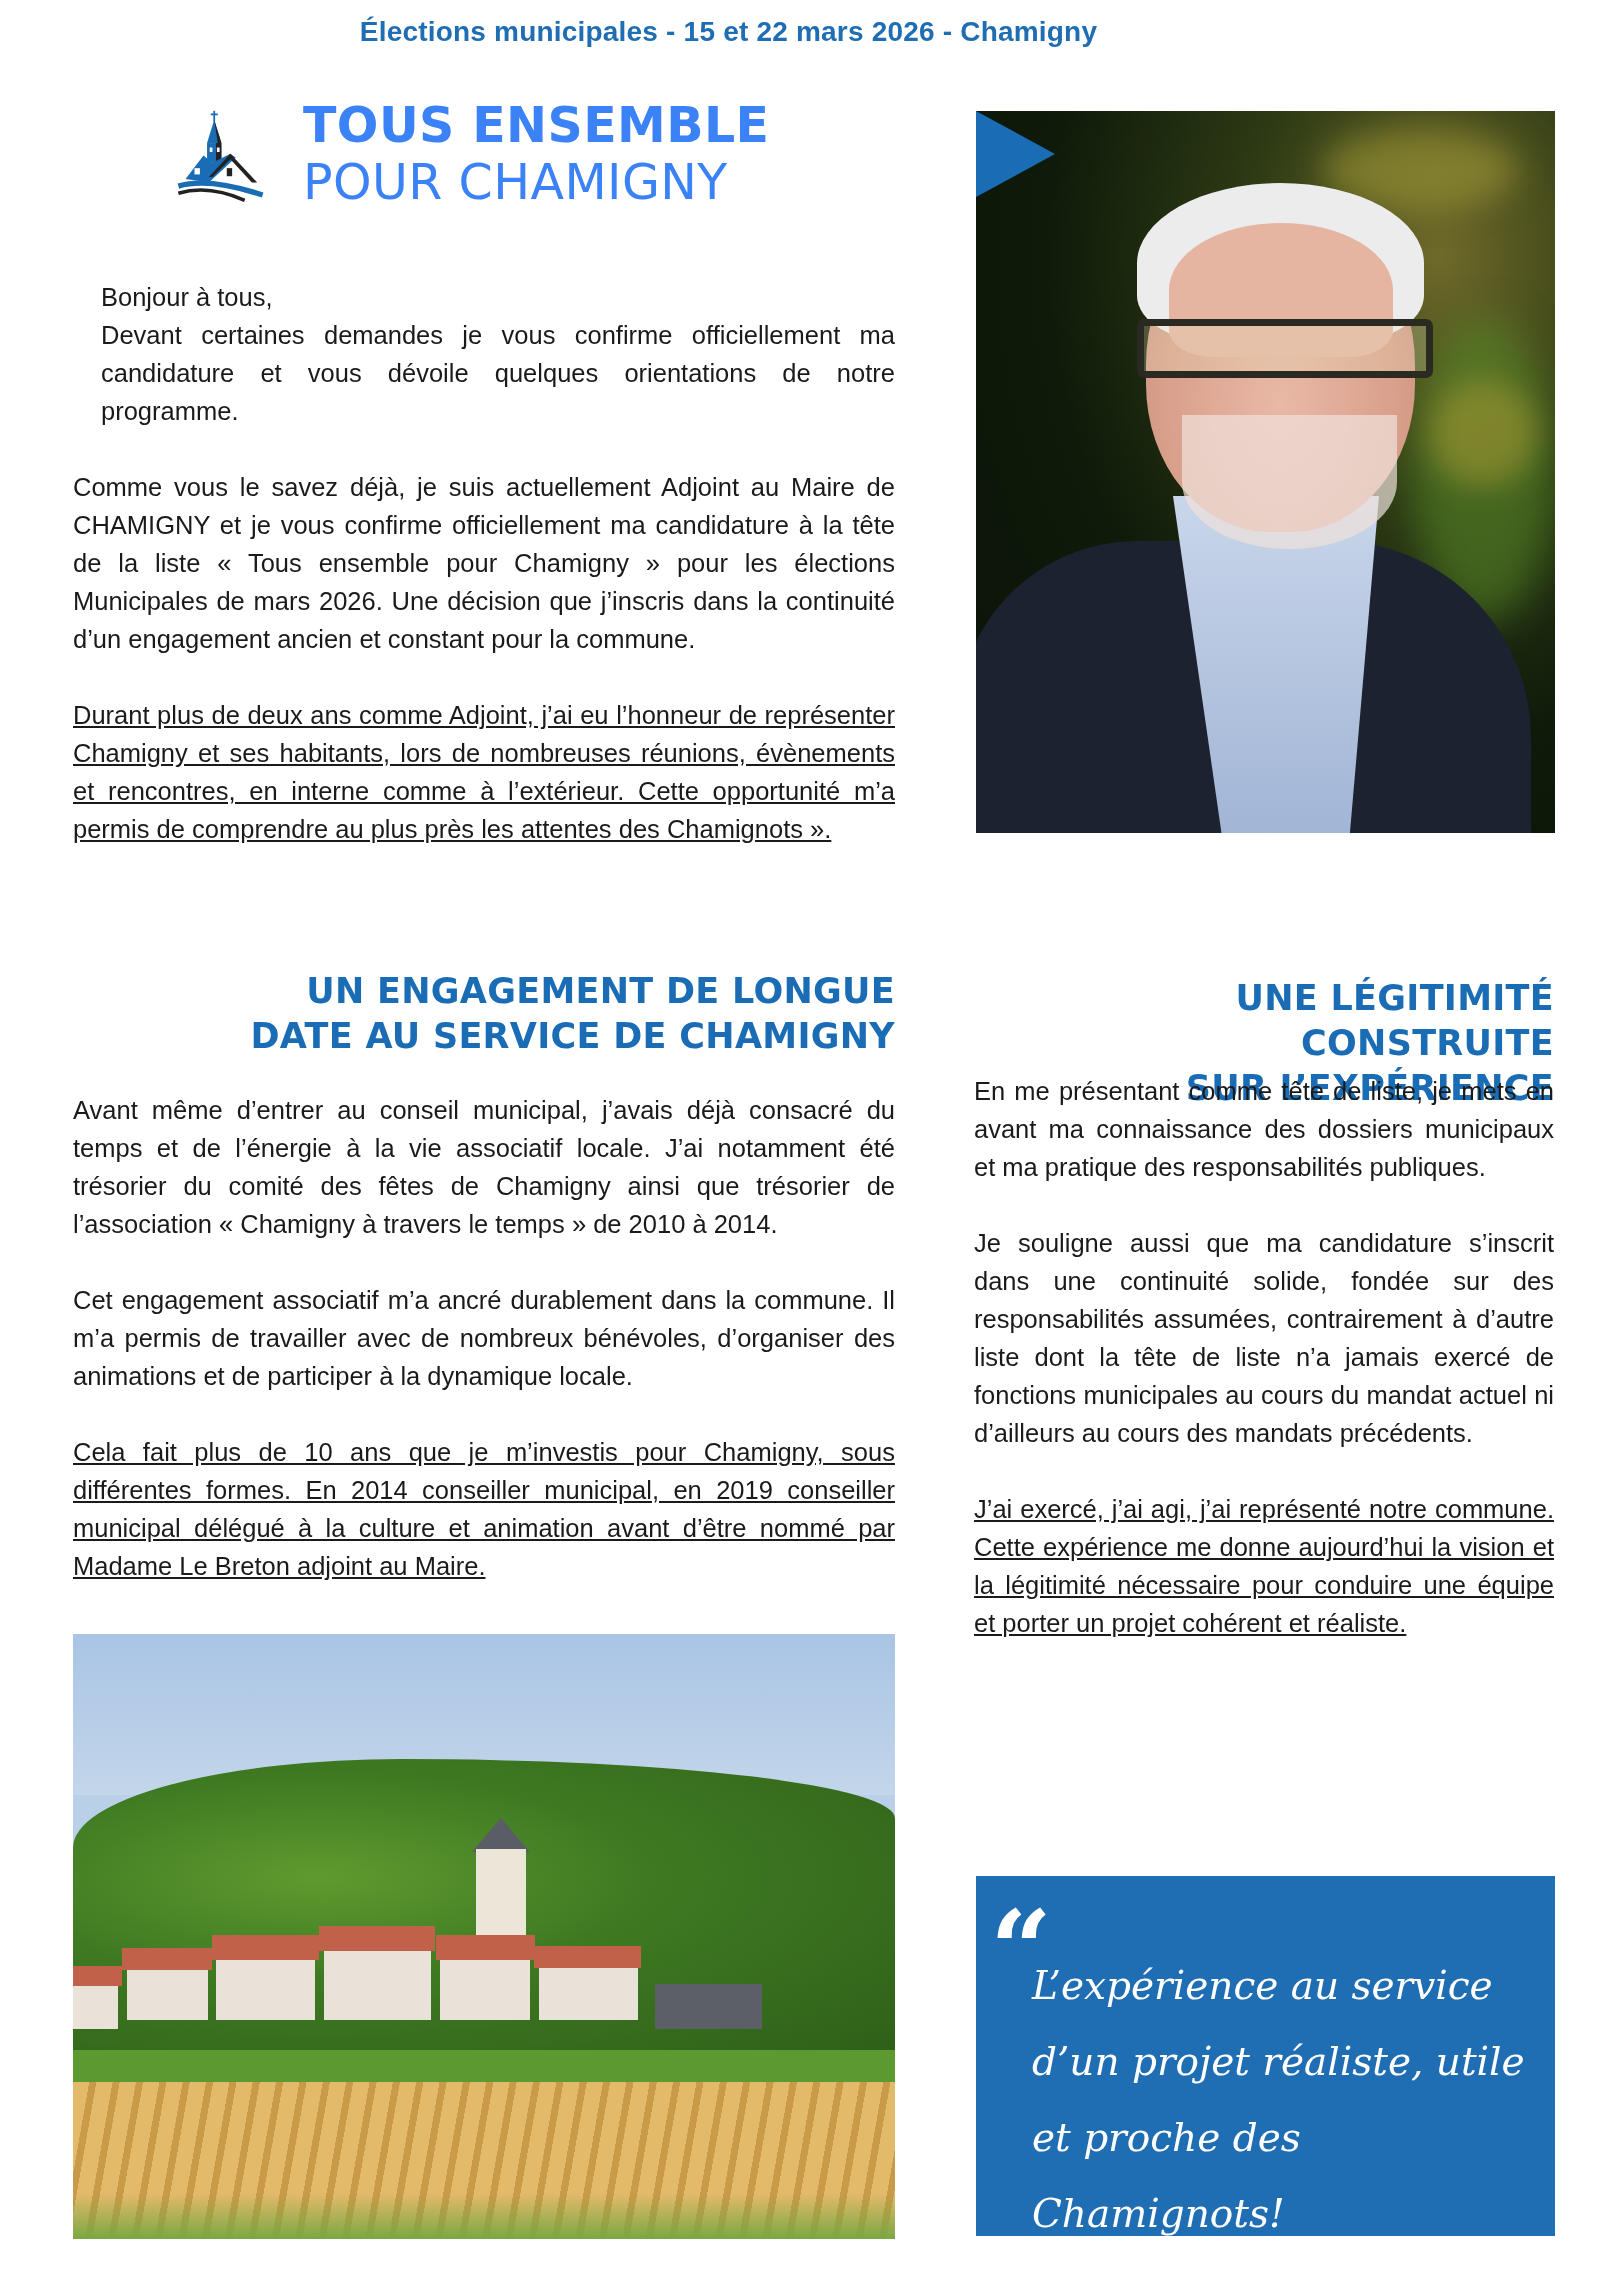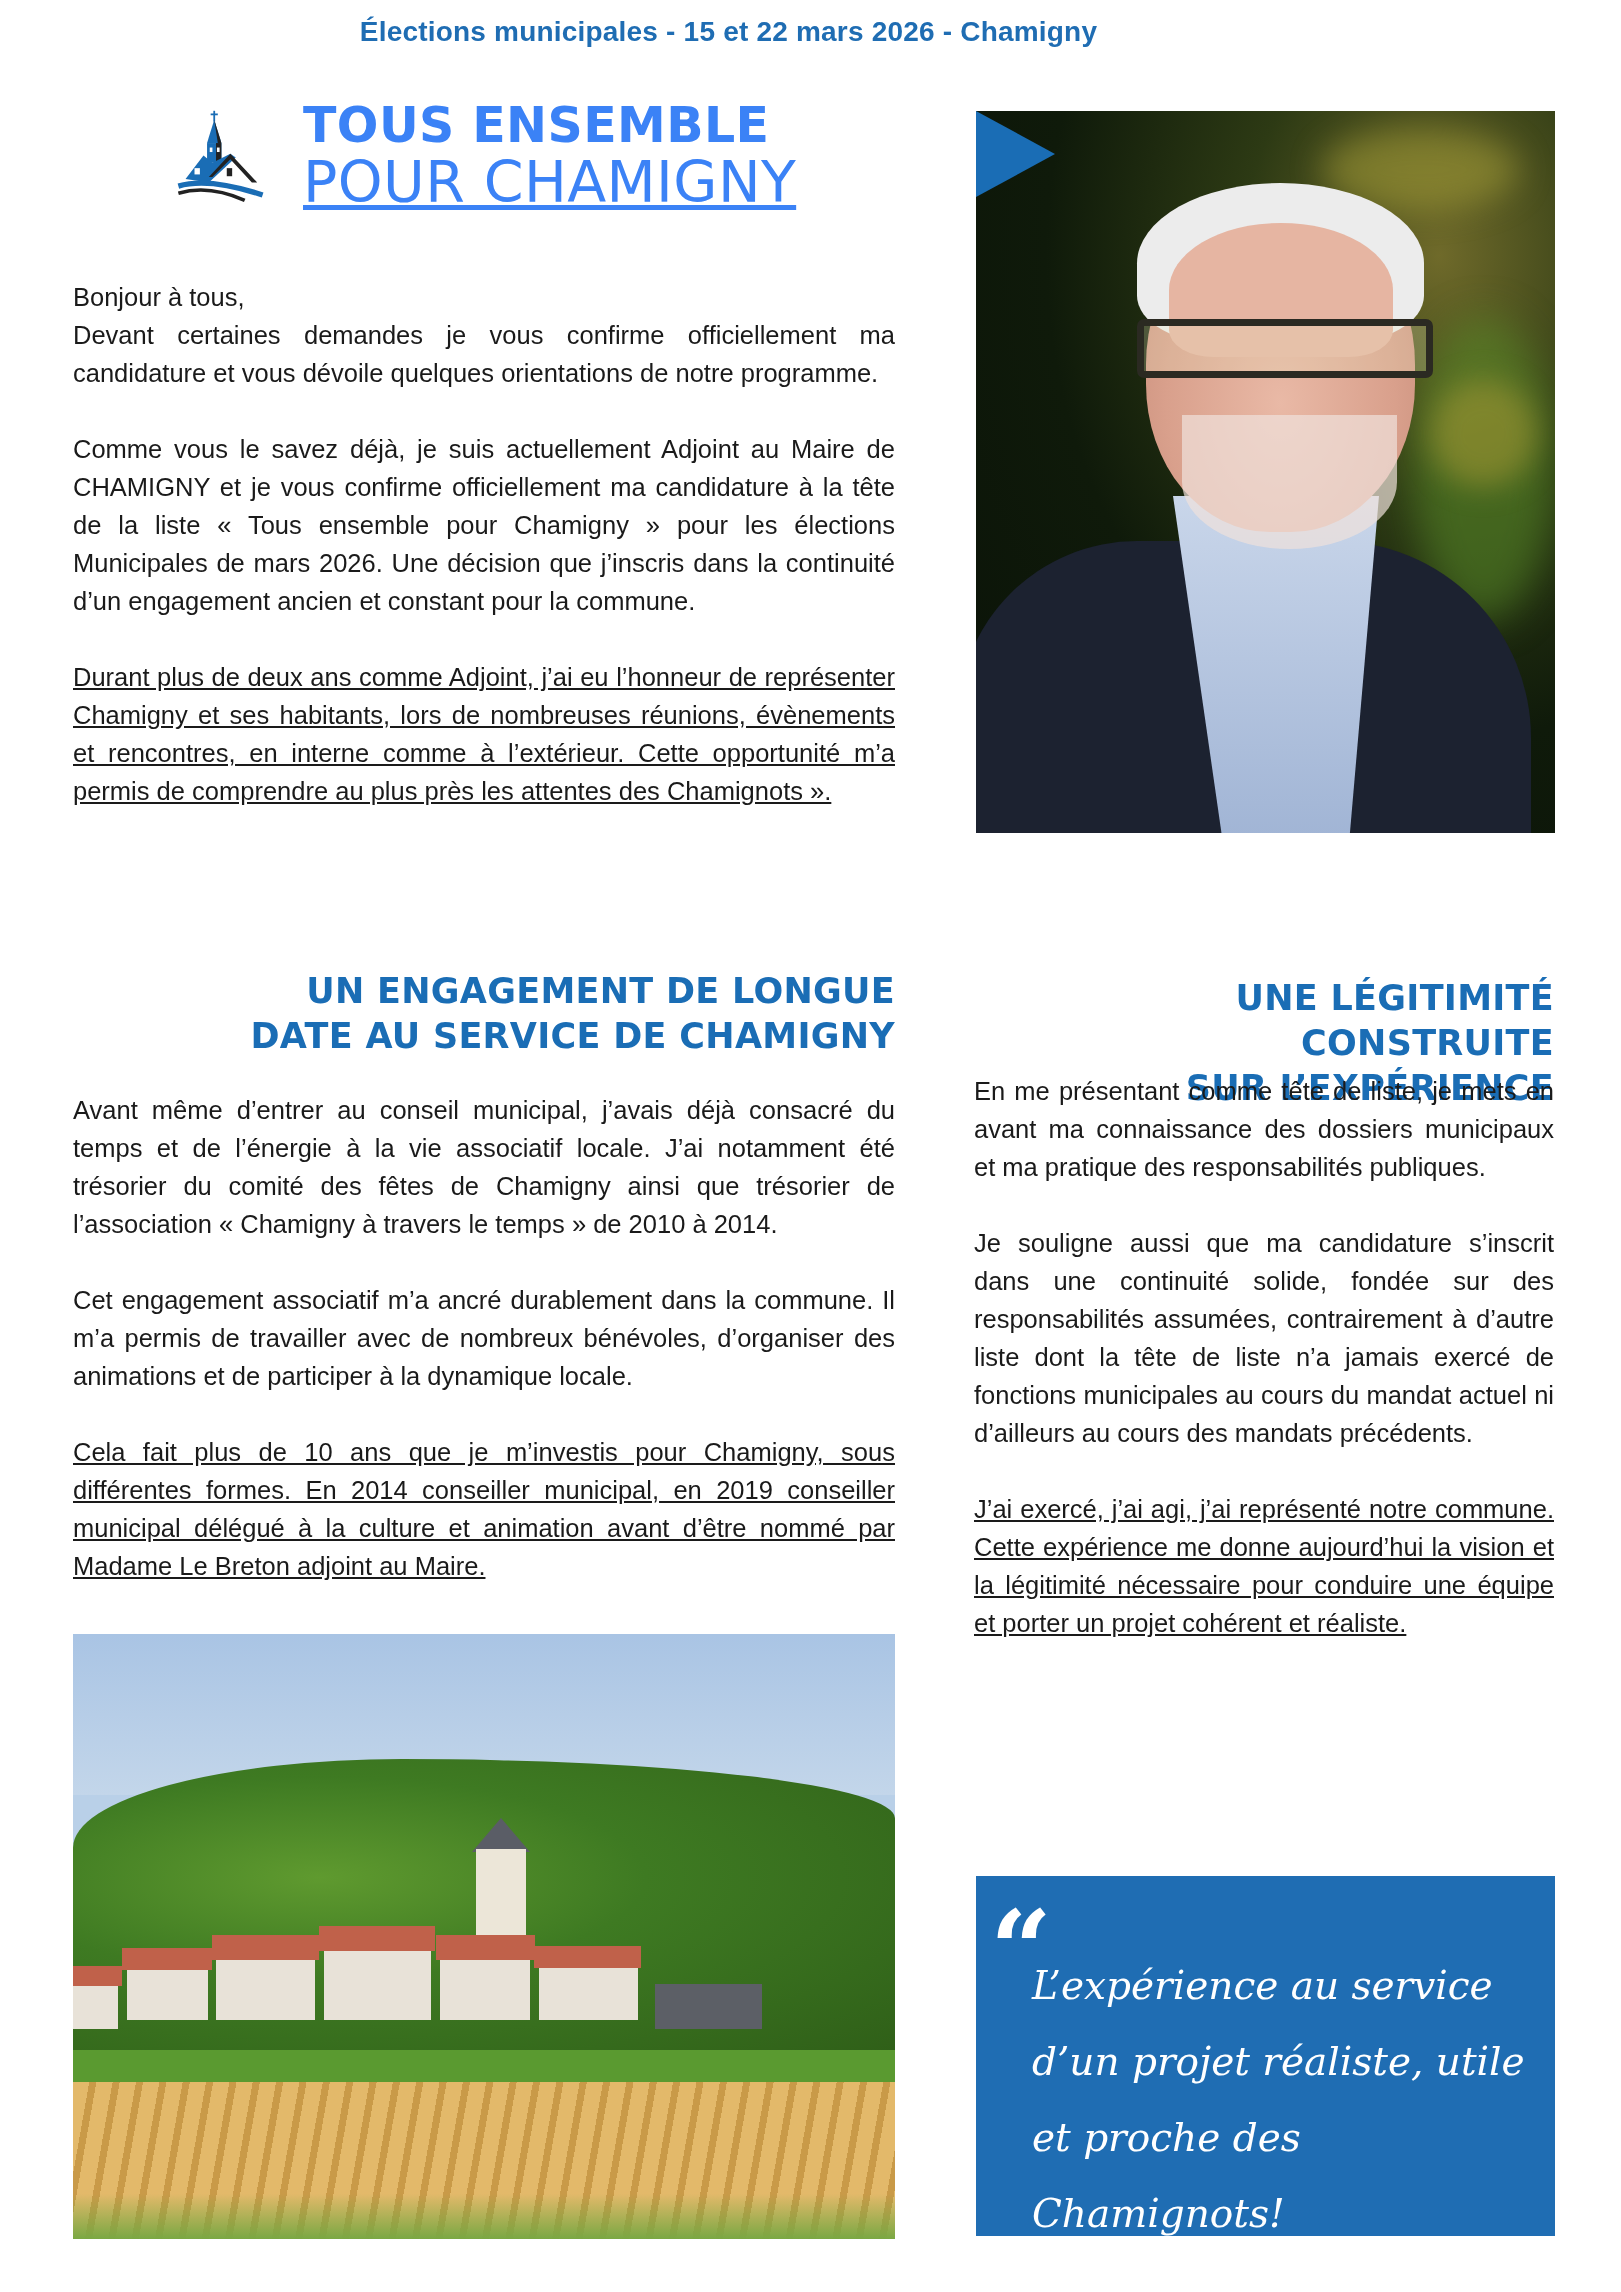--- a/index.html
+++ b/index.html
@@ -8,21 +8,21 @@
 
   .header-line {
     position: absolute; top: 16px; left: 0; width: 1457px; text-align: center;
     font-family: "Liberation Sans", sans-serif; font-weight: bold; font-size: 28px;
     color: #1f6db3; letter-spacing: 0.2px;
   }
 
   .logo { position: absolute; left: 173px; top: 109px; width: 95px; height: 95px; }
   .brand-title { position: absolute; left: 303px; top: 97px; color: #3b82f6; }
   .brand-line1 { font-family: "DejaVu Sans", sans-serif; font-weight: bold; font-size: 49px; letter-spacing: 0.4px; line-height: 57px; }
-  .brand-line2 { font-family: "DejaVu Sans", sans-serif; font-weight: normal; font-size: 57px; letter-spacing: 0.4px; line-height: 57px; text-decoration: underline; }
+  .brand-line2 { font-family: "DejaVu Sans", sans-serif; font-weight: normal; font-size: 49px; letter-spacing: 0.4px; line-height: 57px; }
 
   .col-left { position: absolute; left: 73px; width: 822px; }
   .col-right { position: absolute; left: 974px; width: 580px; }
 
   .para { font-size: 25.5px; line-height: 38px; text-align: justify; color: #1a1a1a; margin-bottom: 38px; }
   .para:last-child { margin-bottom: 0; text-decoration: underline; }
 
   .intro { top: 278px; }
 
   .photo {
@@ -98,21 +98,21 @@
     <path d="M6 94 Q40 84 80 102" stroke="#222" stroke-width="4" fill="none"></path>
   </svg>
 </div>
 
 <div class="brand-title">
   <div class="brand-line1">TOUS ENSEMBLE</div>
   <div class="brand-line2">POUR CHAMIGNY</div>
 </div>
 
 <div class="col-left intro">
-  <p class="para" style="white-space: pre-line;">Bonjour à tous,
+  <p class="para" style="white-space: pre-line; margin-left: 28px;">Bonjour à tous,
 Devant certaines demandes je vous confirme officiellement ma candidature et vous dévoile quelques orientations de notre programme.</p>
   <p class="para">Comme vous le savez déjà, je suis actuellement Adjoint au Maire de CHAMIGNY et je vous confirme officiellement ma candidature à la tête de la liste « Tous ensemble pour Chamigny » pour les élections Municipales de mars 2026. Une décision que j’inscris dans la continuité d’un engagement ancien et constant pour la commune.</p>
   <p class="para">Durant plus de deux ans comme Adjoint, j’ai eu l’honneur de représenter Chamigny et ses habitants, lors de nombreuses réunions, évènements et rencontres, en interne comme à l’extérieur. Cette opportunité m’a permis de comprendre au plus près les attentes des Chamignots ».</p>
 </div>
 
 <div class="photo" aria-label="Portrait du candidat">
   <div class="bokeh1"></div>
     <div class="bokeh2"></div>
     <div class="bokeh3"></div>
   <div class="jacket"></div>

